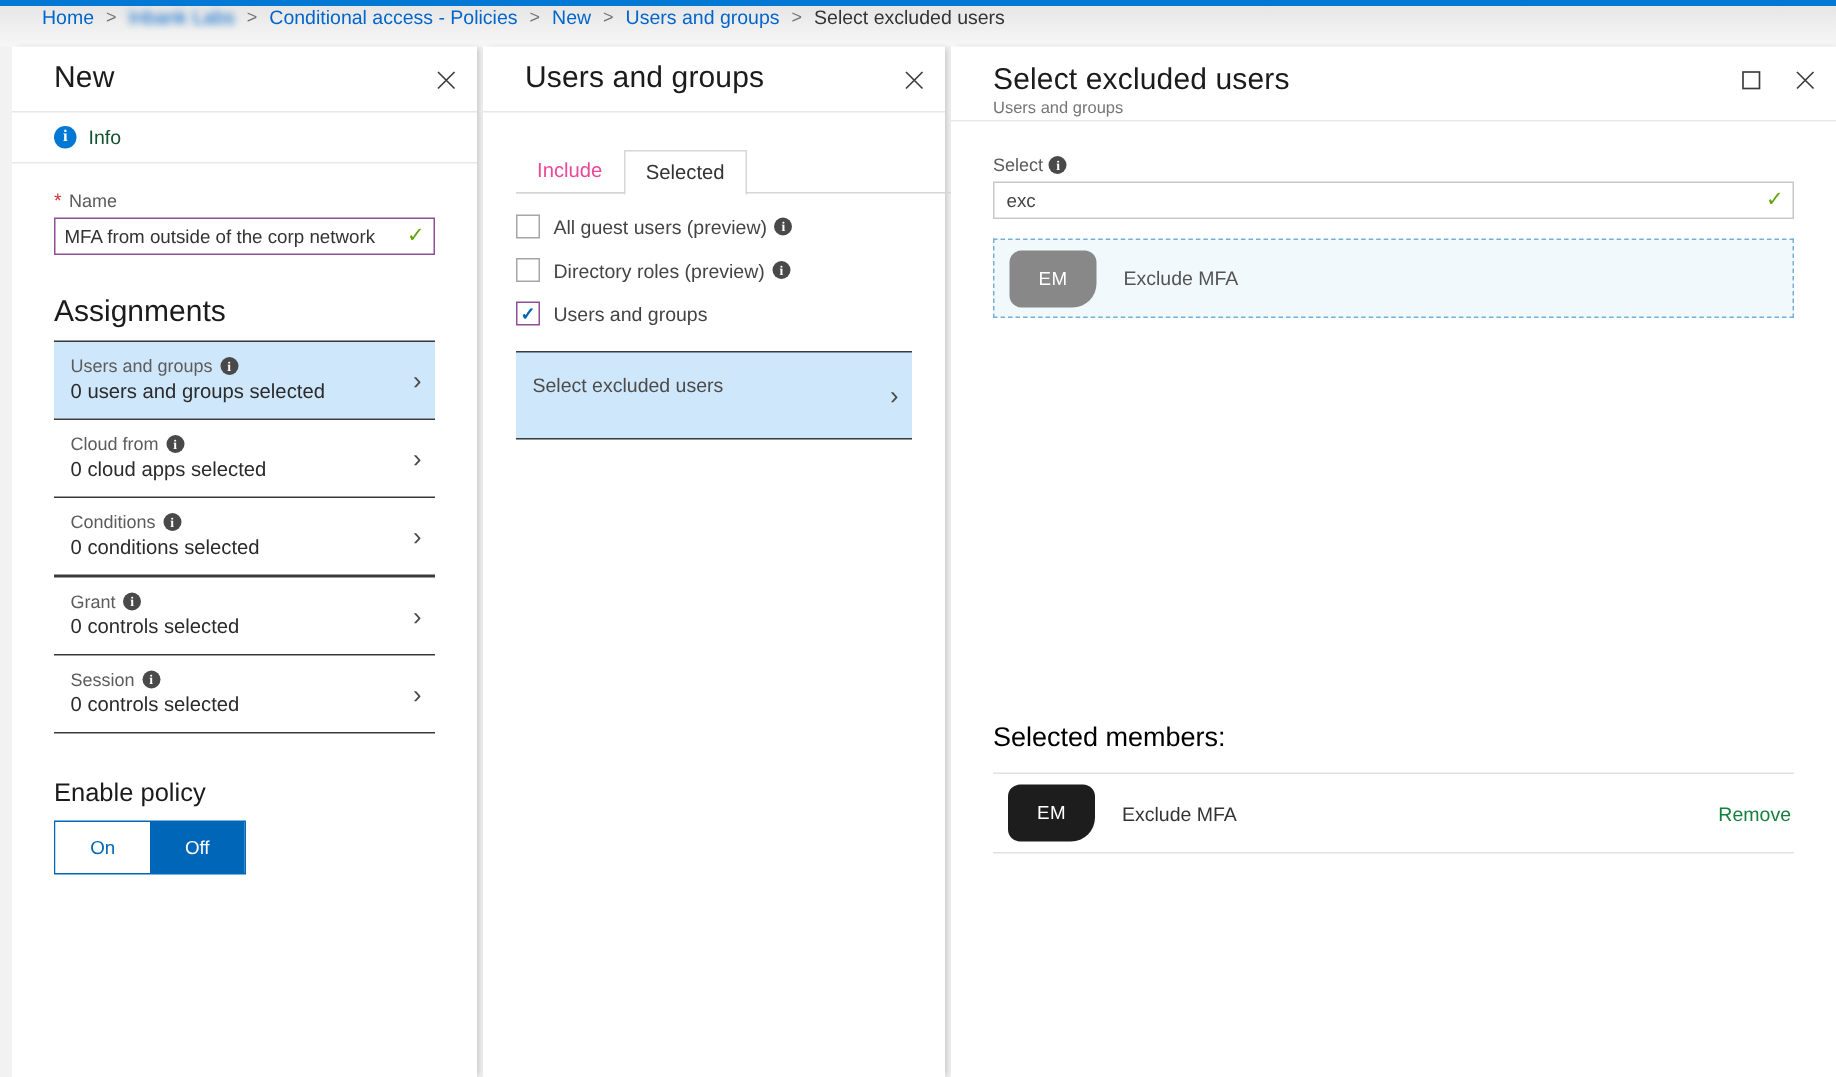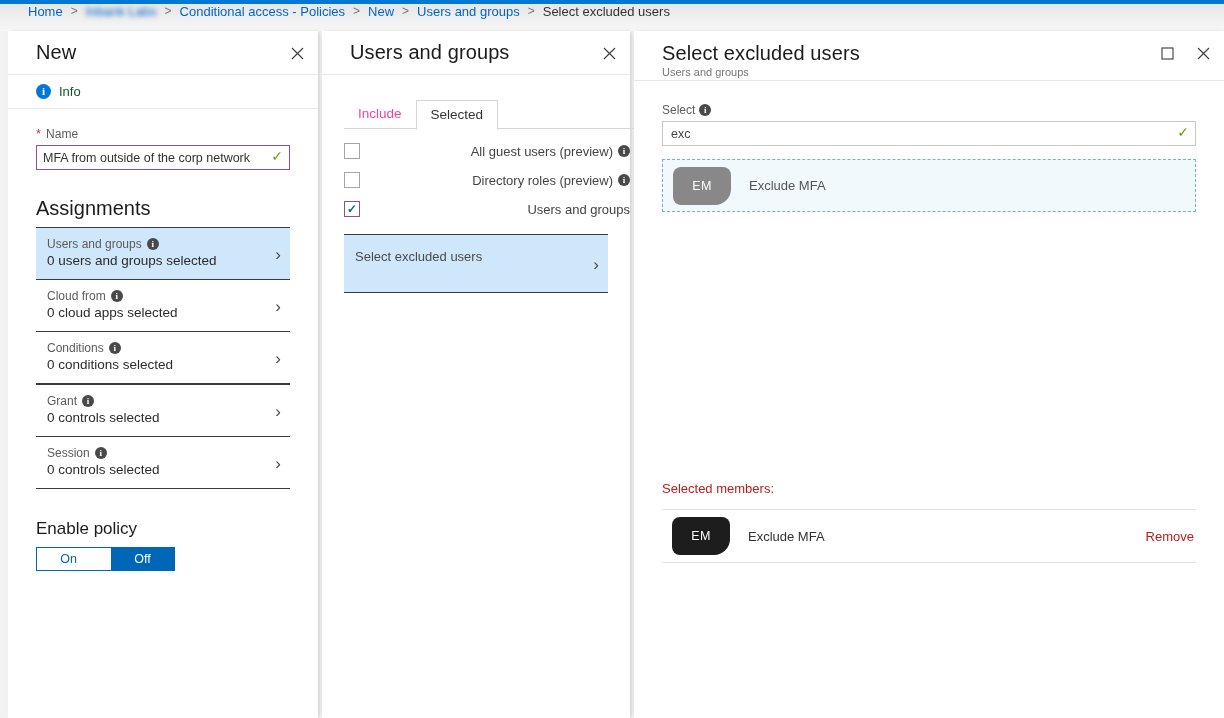--- a/index.html
+++ b/index.html
@@ -251,22 +251,21 @@
   .toggle-title {
     font-size: 17px;
     font-weight: 400;
     color: #1b1b1b;
     margin-top: 30px;
     margin-bottom: 8px;
   }
   .toggle {
     display: inline-flex;
     border: 1px solid #0067b8;
-    height: 24px;
-    gap: 11px;
+    height: 36px;
   }
   .toggle-opt {
     width: 63px;
     display: flex;
     align-items: center;
     justify-content: center;
     font-size: 12.5px;
     cursor: pointer;
   }
   .toggle-opt.off-state { color: #0067b8; background: #ffffff; }
@@ -308,21 +307,20 @@
   }
 
   
   .chk-list { padding: 14px 0 0 22px; }
   .chk-row {
     display: flex;
     align-items: center;
     gap: 9px;
     margin-bottom: 13px;
     cursor: pointer;
-    justify-content: space-between;
   }
   .chk-box {
     width: 16px; height: 16px;
     border: 1px solid #a6a6a6;
     background: #ffffff;
     flex: none;
     display: flex;
     align-items: center;
     justify-content: center;
     font-size: 12px;
@@ -408,42 +406,42 @@
   .avatar.gray { background: #888888; }
   .avatar.dark { background: #1d1d1d; }
 
   .result-name {
     font-size: 13px;
     color: #545454;
   }
 
   .selected-members-label {
     margin-top: 269px;
-    font-size: 13px;
-    color: #b91c1c;
+    font-size: 18px;
+    color: #000000;
   }
   .member-list {
     margin-top: 13px;
     border-top: 1px solid #e1e1e1;
     border-bottom: 1px solid #e1e1e1;
   }
   .member-row {
     height: 52px;
     display: flex;
     align-items: center;
     padding-left: 10px;
     gap: 18px;
   }
   .member-name {
     font-size: 13px;
     color: #333333;
     flex: 1;
   }
   .remove-link {
-    color: #b91c1c;
+    color: #15803d;
     font-size: 13px;
     cursor: pointer;
     margin-right: 2px;
   }
 
   svg { display: block; }
 </style>
 </head>
 <body>
 

